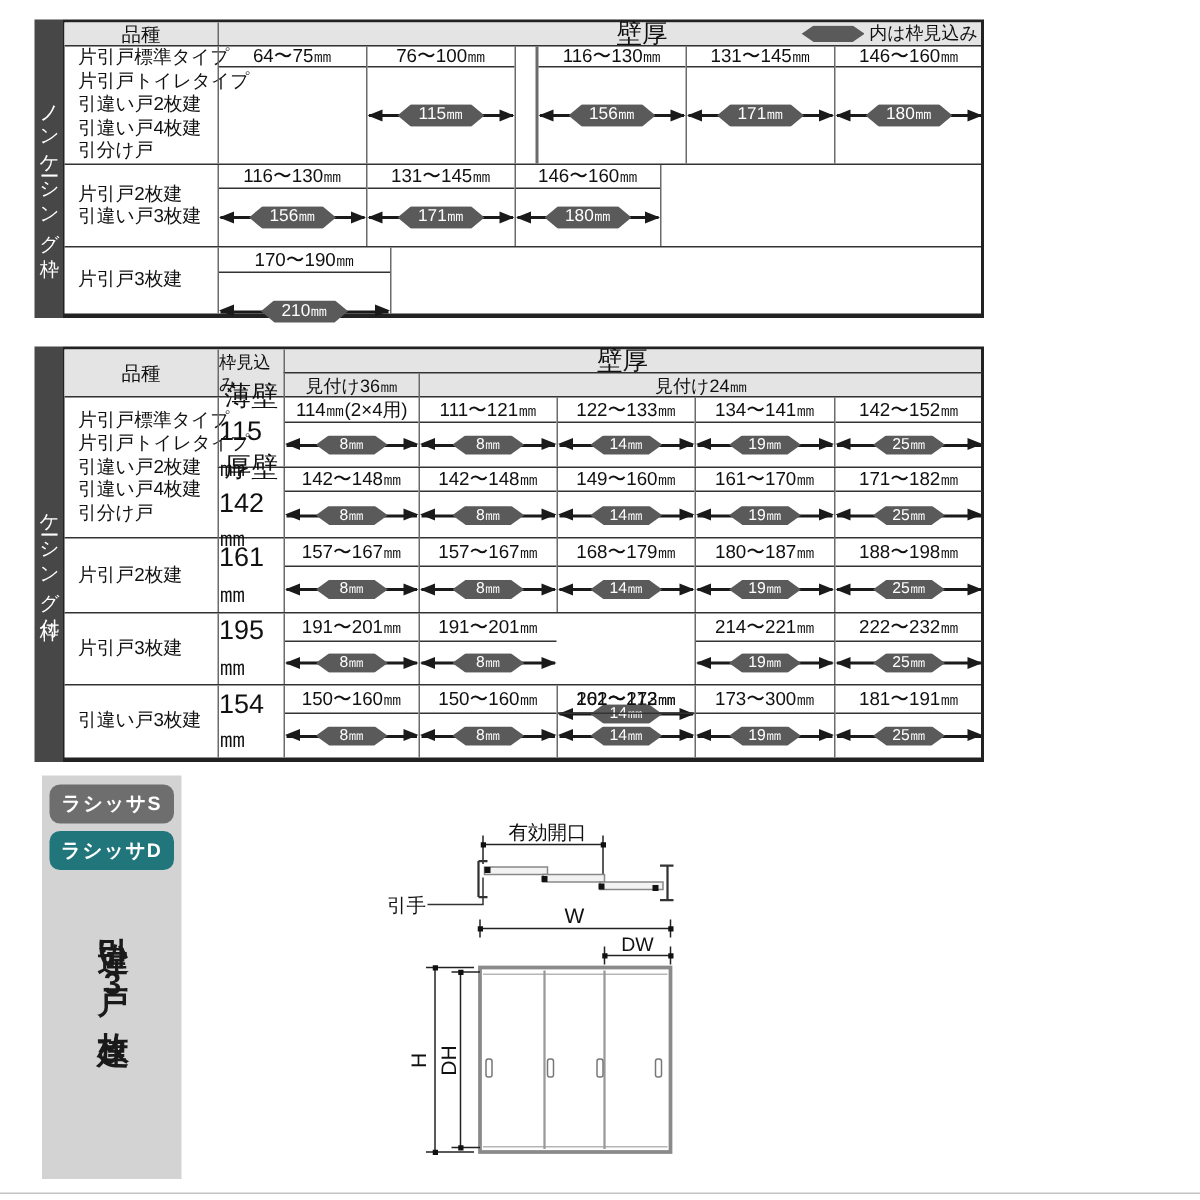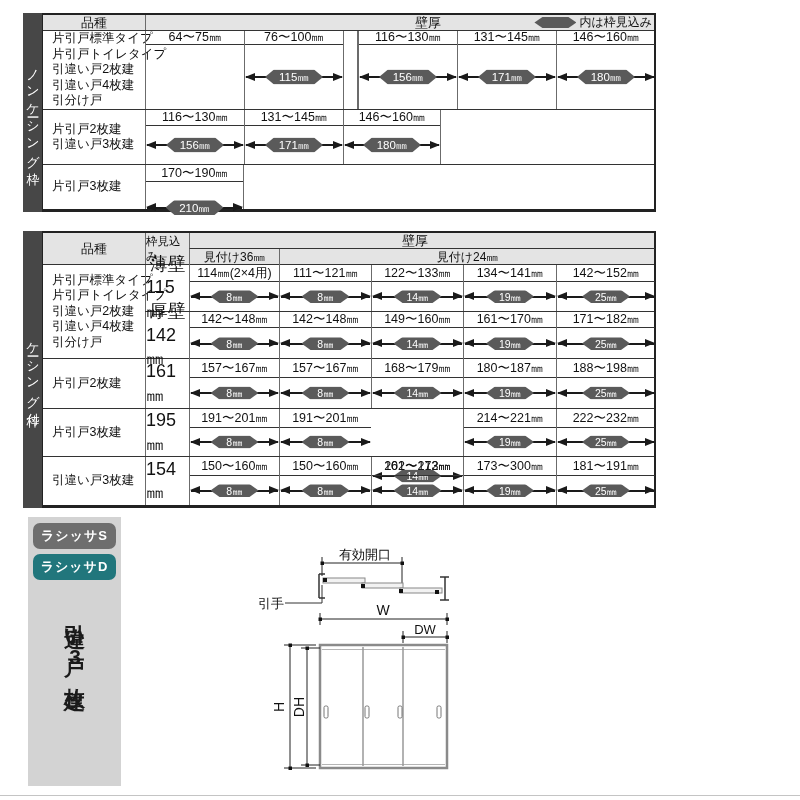--- a/index.html
+++ b/index.html
@@ -36,21 +36,21 @@
   .ah.r{right:0;margin-top:-4.5px;border-left:10px solid #1a1a1a;}
   .pill{position:absolute;left:50%;top:50%;transform:translate(-50%,-50%);
         background:var(--pill,#5a5a5a);color:#fff;text-align:center;white-space:nowrap;
         clip-path:polygon(9px 0,calc(100% - 9px) 0,100% 50%,calc(100% - 9px) 100%,9px 100%,0 50%);}
   .pill.big{width:58px;height:15px;line-height:15px;font-size:11.5px;}
   .pill.sm{width:48px;height:13px;line-height:13px;font-size:10.5px;}
   .note{position:absolute;right:3px;top:0;bottom:0;display:flex;align-items:center;gap:3px;font-size:12px;}
   .note-pill{background:var(--pill,#5a5a5a);display:inline-block;}
   .note-pill.hex{width:42px;height:11px;clip-path:polygon(8px 0,calc(100% - 8px) 0,100% 50%,calc(100% - 8px) 100%,8px 100%,0 50%);}
   .note-pill.round{width:46px;height:13px;border-radius:7px;}
-  .walltitle{position:absolute;top:0;bottom:0;display:flex;align-items:center;transform:translateX(-50%);font-size:13px;}
+  .walltitle{position:absolute;top:0;bottom:0;display:flex;align-items:center;transform:translateX(-50%);font-size:17px;}
   #panel{position:absolute;left:28px;top:517px;width:93px;height:269px;background:var(--panel_bg,#d3d3d3);}
   .badge{position:absolute;left:5px;width:83px;height:26px;border-radius:7px;color:#fff;
          font-size:13px;font-weight:bold;display:flex;align-items:center;justify-content:center;letter-spacing:1px;}
   #badge-s{top:6px;background:var(--badge_s_bg,#6e6e6e);}
   #badge-d{top:37px;background:var(--badge_d_bg,#21767c);}
   #vlabel{position:absolute;left:50%;top:92px;transform:translateX(-50%);
           writing-mode:vertical-rl;text-orientation:upright;font-size:21px;font-weight:600;
           letter-spacing:3px;color:#1a1a1a;}
   #diagram{position:absolute;left:240px;top:542px;}
   #footline{position:absolute;left:0;right:0;top:795px;height:1px;background:#c4c4c4;}
@@ -153,21 +153,21 @@
               <div class="ah l"></div>
               <div class="ah r"></div>
               <div class="pill big">180㎜</div>
             </div>
           </div>
         </div>
         <div class="trow last" style="top: 150px; height: 44px;">
           <div class="kcell" style="left: 0px; width: 102px;">
             <div>片引戸3枚建</div>
           </div>
-          <div class="dcell endb" style="left: 102px; width: 99px; padding-left: 36px;">
+          <div class="dcell endb" style="left: 102px; width: 116px; padding-left: 36px;">
             <div class="range" style="height: 17px; line-height: 16px;">170〜190㎜</div>
             <div class="pz" style="top: 17px; margin-top: 24px;">
               <div class="aline"></div>
               <div class="ah l"></div>
               <div class="ah r"></div>
               <div class="pill big">210㎜</div>
             </div>
           </div>
         </div>
       </div>

